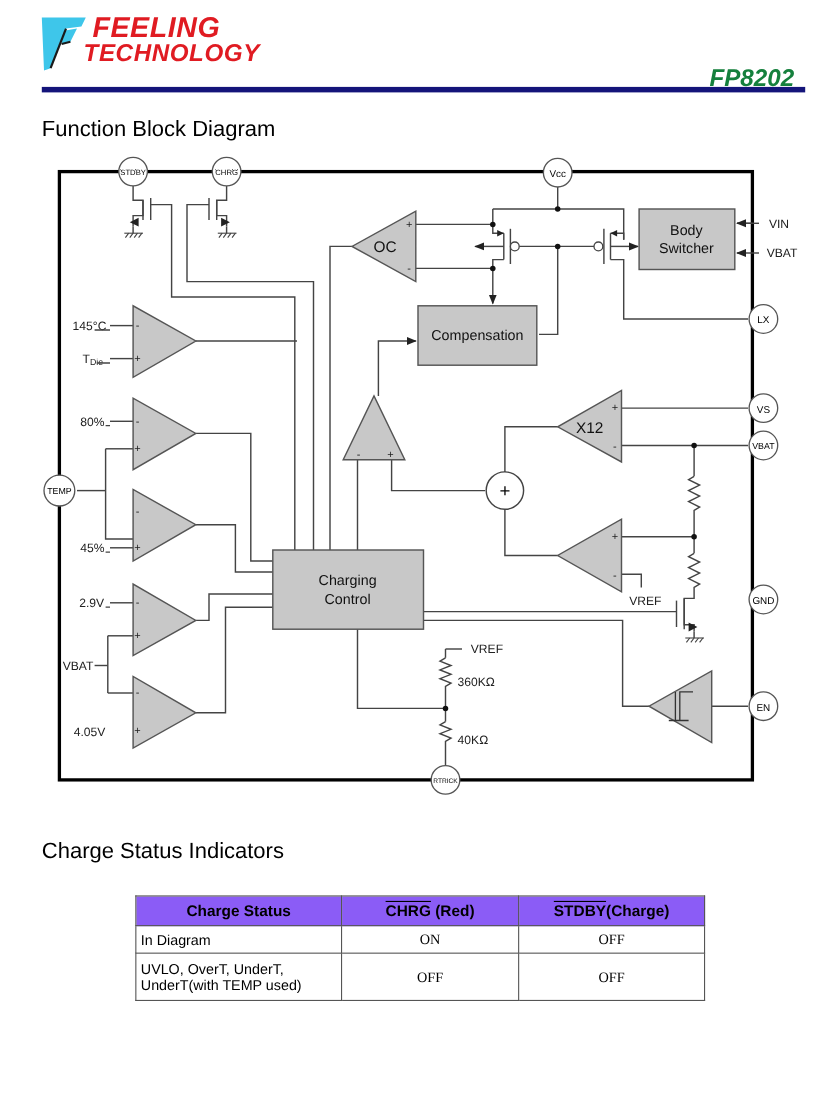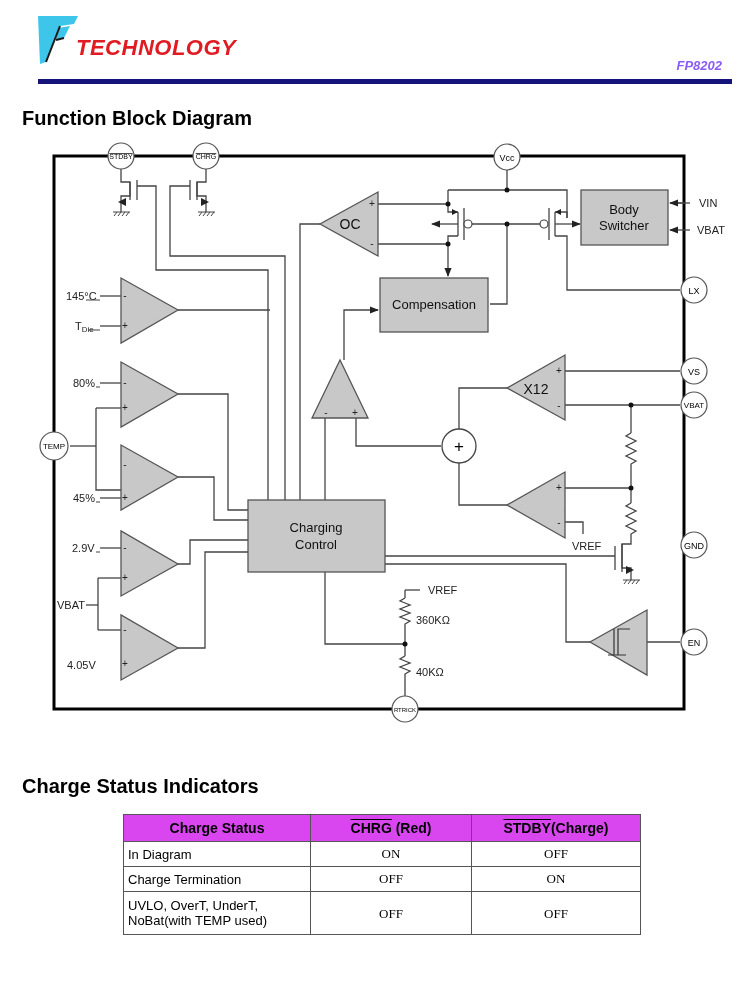--- a/index.html
+++ b/index.html
@@ -3,44 +3,45 @@
 <meta charset="utf-8">
 <style>
   html, body { margin:0; padding:0; background:#ffffff; }
   body { width:750px; height:1000px; position:relative; overflow:hidden; font-family:"Liberation Sans", sans-serif; color:#000; }
   .header-logo { position:absolute; left:36px; top:10px; width:240px; height:60px; }
   .logo-mark { position:absolute; left:0; top:4px; }
   .logo-line1, .logo-line2 { position:absolute; font-family:"Liberation Sans", sans-serif; font-weight:bold; font-style:italic; color:#e01b22; letter-spacing:0.5px; }
   .logo-line1 { left:48px; top:0px; font-size:26px; }
   .logo-line2 { left:40px; top:25px; font-size:22px; }
   .header-rule { position:absolute; left:38px; top:79px; width:694px; height:5px; background:#14147a; }
-  .part-number { position:absolute; right:28px; top:58px; font-size:13px; font-weight:bold; font-style:italic; color:#8b5cf6; }
-  .section-title { position:absolute; left:22px; font-size:20px; font-weight:bold; }
+  .part-number { position:absolute; right:28px; top:58px; font-size:22px; font-weight:bold; font-style:italic; color:#15803d; }
+  .section-title { position:absolute; left:38px; font-size:20px; font-weight:normal; }
   #fbd-title { top:107px; }
-  #csi-title { top:763px;margin-top:12px; }
+  #csi-title { top:763px; }
   svg#diagram { position:absolute; left:0; top:0; }
   svg text { font-family:"Liberation Sans", sans-serif; }
   .status-table { position:absolute; left:123px; top:814px; width:518px; border-collapse:collapse; font-size:13px; }
   .status-table th, .status-table td { border:1px solid #555; padding:0 4px; }
-  .status-table th { background:#d946ef; font-weight:bold; height:26px; text-align:center; font-size:14px; }
+  .status-table th { background:#8b5cf6; font-weight:bold; height:26px; text-align:center; font-size:14px; }
   .status-table td { height:24px; }
   .status-table td.c { text-align:center;font-family:Liberation Serif, serif; }
   .status-table tr.tall td { height:42px; line-height:15px; }
   .ovl { text-decoration:overline; }
 </style>
 </head>
 <body>
 
 <div class="header-logo">
   <svg class="logo-mark" width="50" height="52" viewBox="0 0 50 52">
     <polygon points="2,2 42,2 38,10 24,12 10,48 4,50" fill="#3ec6ea"></polygon>
     <polygon points="22,14 34,12 28,24 20,26" fill="#3ec6ea"></polygon>
     <path d="M24,12 L10,48" stroke="#1a1a1a" stroke-width="2" fill="none"></path>
     <path d="M20,26 L28,24" stroke="#1a1a1a" stroke-width="2" fill="none"></path>
   </svg>
+  <div class="logo-line1">FEELING</div>
   <div class="logo-line2">TECHNOLOGY</div>
 </div>
 <div class="part-number">FP8202</div>
 <div class="header-rule"></div>
 
 <div class="section-title" id="fbd-title">Function Block Diagram</div>
 
 <svg id="diagram" width="750" height="760" viewBox="0 0 750 760">
   <defs>
     <marker id="arr" viewBox="0 0 10 10" refX="9" refY="5" markerWidth="7" markerHeight="7" orient="auto">
@@ -298,27 +299,22 @@
       <th style="width:152px"><span class="ovl">CHRG</span><span> (Red)</span></th>
       <th><span class="ovl">STDBY</span><span>(Charge)</span></th>
     </tr>
   </thead>
   <tbody>
     <tr>
       <td>In Diagram</td>
       <td class="c">ON</td>
       <td class="c">OFF</td>
     </tr>
-    <tr>
-      <td>Charge Termination</td>
-      <td class="c">OFF</td>
-      <td class="c">ON</td>
-    </tr>
     <tr class="tall">
       <td>
           <div>UVLO, OverT, UnderT,</div>
-          <div>NoBat(with TEMP used)</div>
+          <div>UnderT(with TEMP used)</div>
         </td>
       <td class="c">OFF</td>
       <td class="c">OFF</td>
     </tr>
   </tbody>
 </table>
 
 </body></html>

